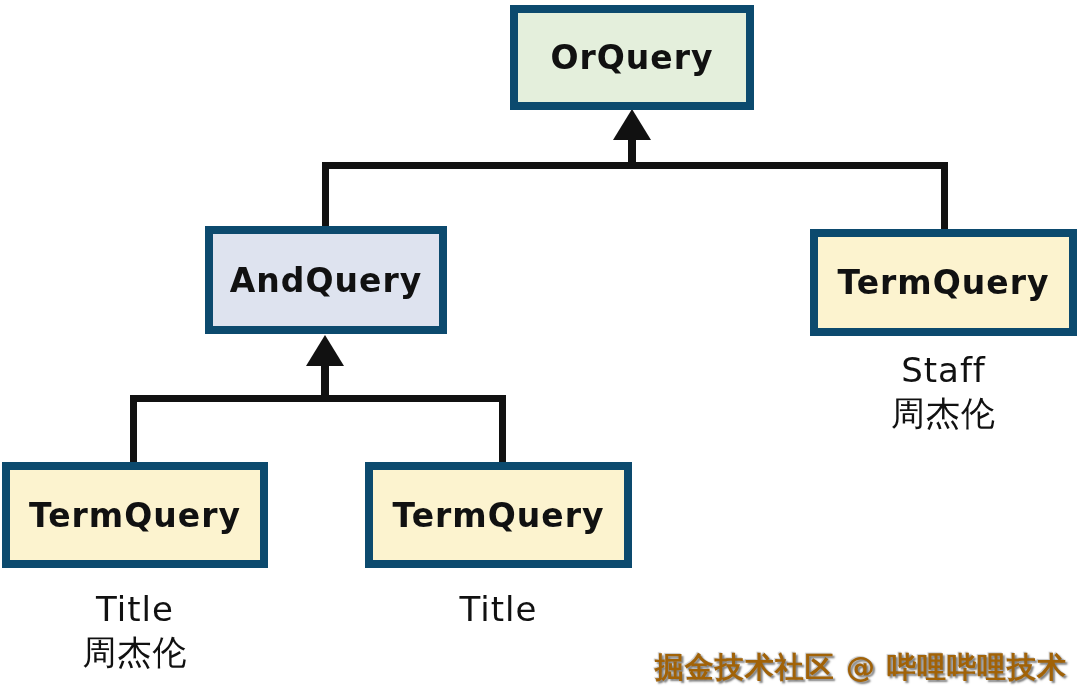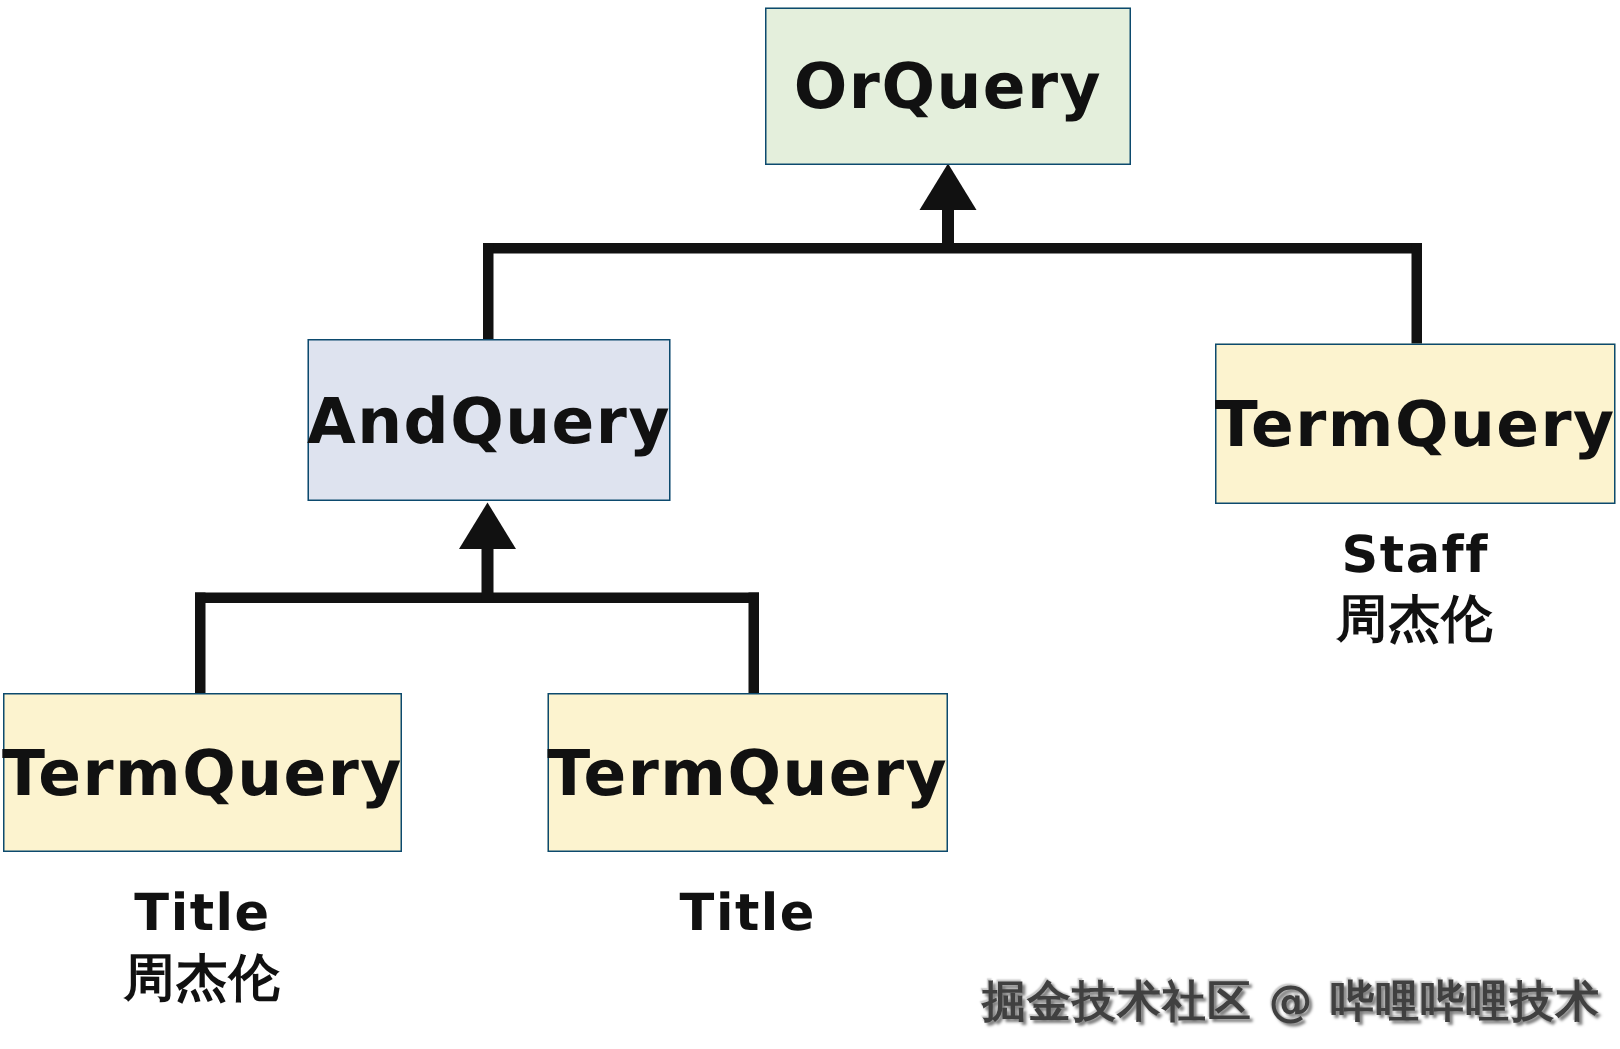--- a/index.html
+++ b/index.html
@@ -1,23 +1,23 @@
 <!DOCTYPE html>
 <html><head>
 <meta charset="utf-8">
 <style>
   html,body{margin:0;padding:0;background:#ffffff;}
   .stage{
     position:relative;width:1080px;height:699px;background:#ffffff;
     overflow:hidden;font-family:"DejaVu Sans",sans-serif;color:#111;
   }
   .node{
-    position:absolute;box-sizing:border-box;border:1px solid #0c4a6e;
+    position:absolute;box-sizing:border-box;border:8px solid #0c4a6e;
     display:flex;align-items:center;justify-content:center;
-    font-size:42px;font-weight:600;letter-spacing:1px;
+    font-size:33px;font-weight:600;letter-spacing:1px;
   }
   .or-box   {left:510px;top:5px;  width:244px;height:105px;}
   .and-box  {left:205px;top:226px;width:242px;height:108px;}
   .staff-box{left:810px;top:229px;width:267px;height:107px;}
   .title1-box{left:2px; top:462px;width:266px;height:106px;}
   .title2-box{left:365px;top:462px;width:267px;height:106px;}
 
   .line{position:absolute;background:#111;}
   
   .l1-h {left:322px;top:162px;width:626px;height:7px;}
@@ -32,31 +32,31 @@
 
   .arrowhead{
     position:absolute;width:0;height:0;
     border-left:19px solid transparent;border-right:19px solid transparent;
     border-bottom:31px solid #111;
   }
   .ah-1{left:613px;top:109px;}
   .ah-2{left:306px;top:335px;}
 
   .caption{
-    position:absolute;text-align:center;font-size:34px;font-weight:700;
+    position:absolute;text-align:center;font-size:34px;font-weight:400;
     line-height:1.26;letter-spacing:1px;
   }
   .cap-staff {left:810px;top:349px;width:267px;}
   .cap-title1{left:2px;  top:588px;width:266px;}
   .cap-title2{left:365px;top:588px;width:267px;}
 
   .watermark{
     position:absolute;right:13px;bottom:11px;
     font-size:29px;font-weight:700;letter-spacing:1px;
-    color:#404040;
+    color:#a16207;
     text-shadow:2px 2px 2px #7d7d7d,-1px -1px 1px #c9c9c9;
     white-space:nowrap;
   }
 </style>
 </head>
 <body>
 
 <div class="stage">
 
   <div class="line l1-h"></div>

